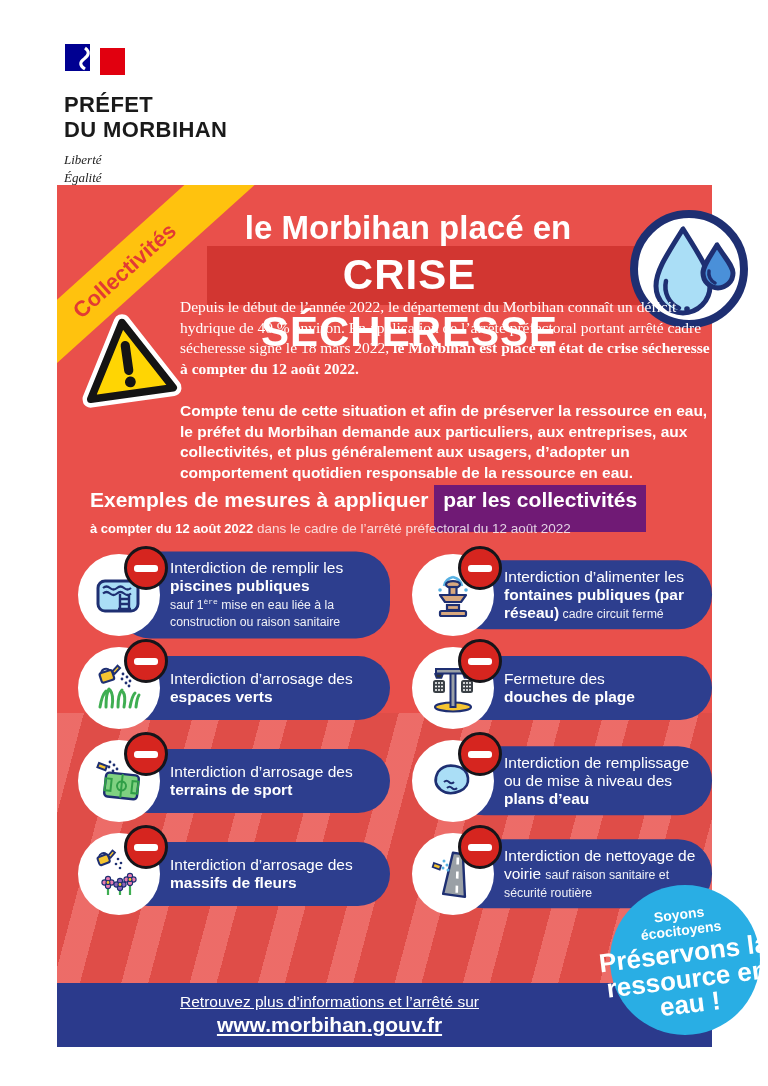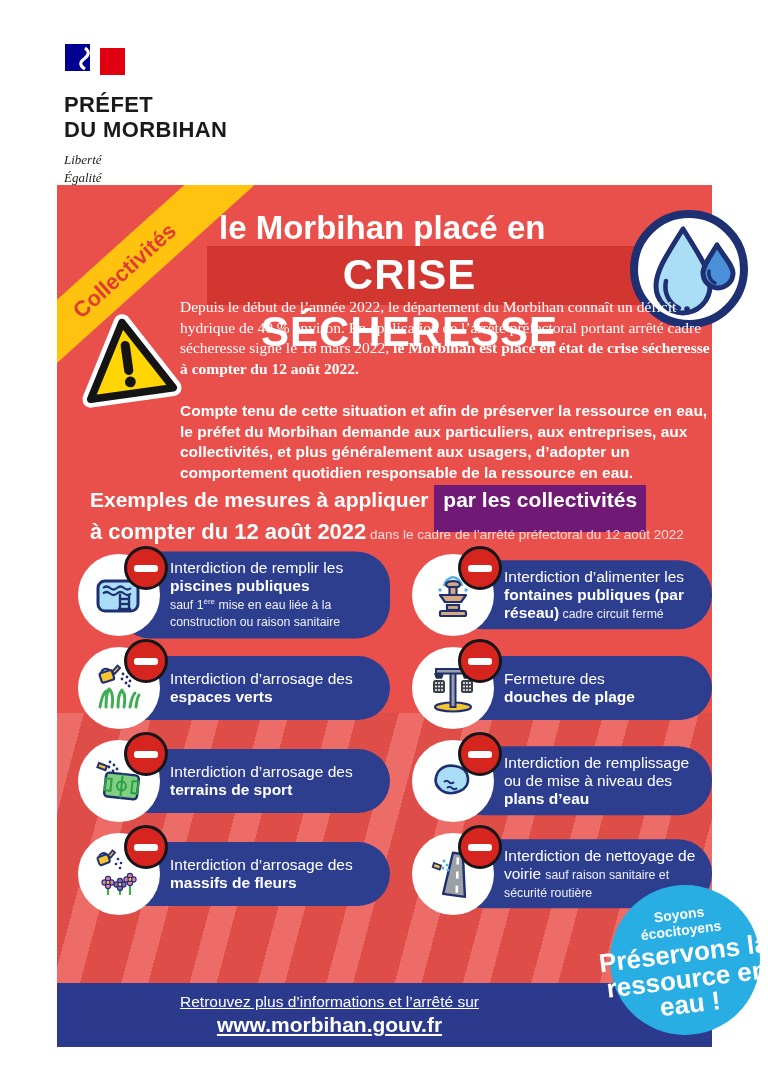--- a/index.html
+++ b/index.html
@@ -16,55 +16,55 @@
   .stripes{position:absolute;left:0;right:0;top:528px;bottom:64px;
     background:repeating-linear-gradient(105deg, rgba(255,255,255,.16) 0 26px, rgba(0,0,0,.045) 26px 66px);}
 
   
   .ribbon-clip{position:absolute;left:0;top:0;width:215px;height:215px;overflow:hidden;}
   .ribbon{position:absolute;left:-90px;top:62px;width:315px;height:47px;background:#ffc20e;
     transform:rotate(-42deg);display:flex;align-items:center;justify-content:center;
     font-weight:bold;font-size:22px;color:#e23a34;}
 
   
-  .title1{position:absolute;left:162px;width:410px;top:24px;color:#fff;
+  .title1{position:absolute;left:146px;width:410px;top:24px;text-align:center;color:#fff;
     font-size:33px;font-weight:bold;}
   .band{position:absolute;left:150px;right:0;top:61px;height:59px;background:#d23631;}
   .band-text{margin-right:100px;text-align:center;color:#fff;font-weight:bold;font-size:42px;
     line-height:57px;letter-spacing:1px;}
   .drop-badge{position:absolute;left:572px;top:24px;width:120px;height:120px;}
 
   
   .warning{position:absolute;left:20px;top:126px;width:100px;height:94px;transform:rotate(-8deg);}
   .para{position:absolute;left:123px;width:537px;color:#fff;font-size:15.5px;line-height:1.33;}
   .p1{top:112px;font-family:Liberation Serif, serif;}
   .p2{top:216px;font-weight:bold;}
   .para b{font-weight:bold;}
 
   
   .mhead{position:absolute;left:33px;top:303px;color:#fff;font-size:21px;font-weight:bold;}
   .hl{background:#701a75;padding:3px 9px 21px;}
   .msub{position:absolute;left:33px;top:334px;color:#fff;}
-  .msub .date{font-size:22px;font-weight:bold;}
+  .msub .date{font-size:13px;font-weight:bold;}
   .msub .note{font-size:13.5px;opacity:.8;}
 
   
   .cards{position:absolute;left:21px;top:368px;width:634px;}
   .crow{position:relative;height:84px;margin-bottom:9px;}
   .card{position:absolute;top:0;height:84px;}
   .c-left{left:0;width:312px;}
   .c-right{left:334px;width:300px;}
   .pill{position:absolute;left:38px;right:0;top:50%;transform:translateY(-50%);min-height:64px;
     border-radius:34px;background:#2d3e8e;display:flex;align-items:center;box-sizing:border-box;
     padding:8px 12px 8px 54px;color:#fff;font-size:15.5px;line-height:1.15;}
   .pill .txt{max-width:212px;}
   .pill b{font-weight:bold;}
   .nw{white-space:nowrap;}
   .small{font-size:12.3px;opacity:.92;}
-  .small sup{font-size:8px;vertical-align:super;}
+  .small sup{font-size:8px;vertical-align:super;font-family:Liberation Mono, monospace;}
   .circle{position:absolute;left:0;top:1px;width:82px;height:82px;border-radius:50%;background:#fff;
     display:flex;align-items:center;justify-content:center;z-index:1;}
   .noentry{position:absolute;left:46px;top:-7px;width:44px;height:44px;border-radius:50%;
     background:#d6251f;border:3px solid #15151a;box-sizing:border-box;z-index:2;
     display:flex;align-items:center;justify-content:center;}
   .noentry .bar{width:24px;height:7px;background:#fff;border-radius:3px;}
 
   
   .eco{position:absolute;left:553px;top:700px;width:150px;height:150px;border-radius:50%;
     background:#29aee4;z-index:3;}

